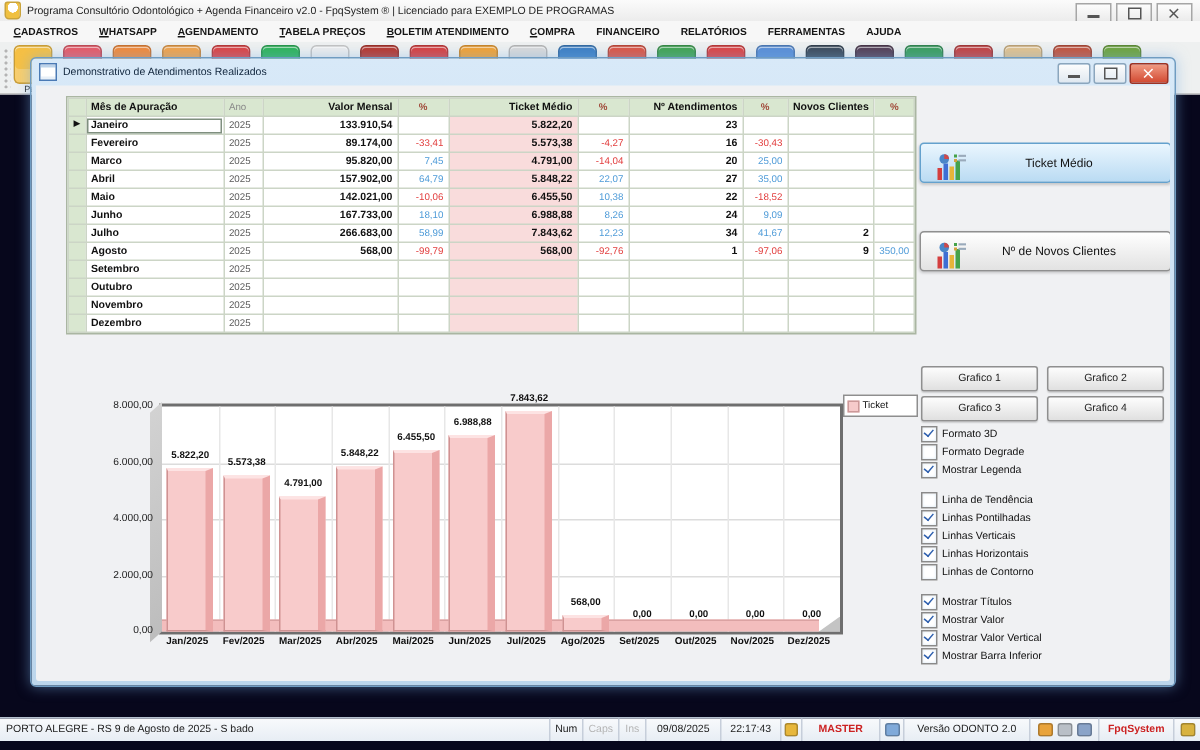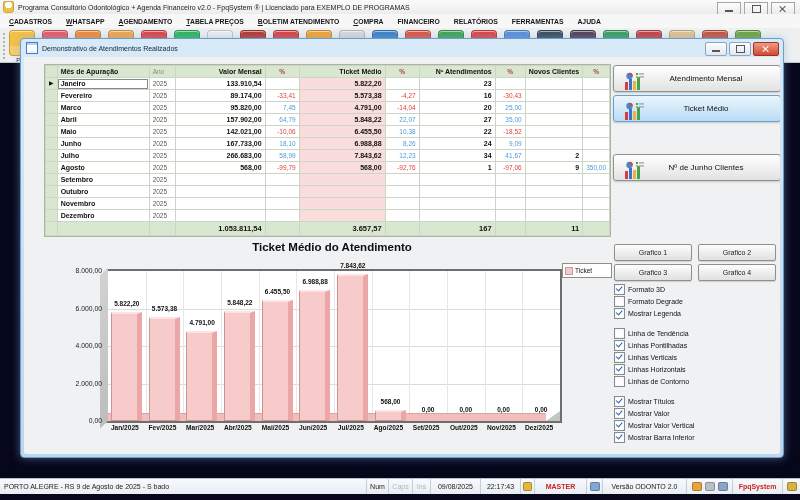--- a/index.html
+++ b/index.html
@@ -425,37 +425,23 @@
             <td class="c-ano">2025</td>
             <td class="c-num"></td>
             <td class="c-pct"></td>
             <td class="c-num ticketbg"></td>
             <td class="c-pct"></td>
             <td class="c-num"></td>
             <td class="c-pct"></td>
             <td class="c-num"></td>
             <td class="c-pct"></td>
           </tr>
-          <tr class="totals">
-            <td style="height: 14px;"></td>
-            <td style="height: 14px;"></td>
-            <td style="height: 14px;"></td>
-            <td class="c-num" style="height: 14px;">1.053.811,54</td>
-            <td style="height: 14px;"></td>
-            <td class="c-num" style="height: 14px;">3.657,57</td>
-            <td style="height: 14px;"></td>
-            <td class="c-num" style="height: 14px;">167</td>
-            <td style="height: 14px;"></td>
-            <td class="c-num" style="height: 14px;">11</td>
-            <td style="height: 14px;"></td>
-          </tr>
         </tbody>
       </table>
 
-    <div class="abs" id="chart-title">Ticket Médio do Atendimento</div>
     <div class="abs" id="plot">
         <div class="wallL"></div>
         <div class="hgrid" style="top: 37.5px;"></div>
         <div class="hgrid" style="top: 75px;"></div>
         <div class="hgrid" style="top: 112.5px;"></div>
         <div class="vgrid" style="left: 37.6667px;"></div>
         <div class="vgrid" style="left: 75.3333px;"></div>
         <div class="vgrid" style="left: 113px;"></div>
         <div class="vgrid" style="left: 150.667px;"></div>
         <div class="vgrid" style="left: 188.333px;"></div>
@@ -485,37 +471,20 @@
         <div class="blabel" style="left: 259.667px; width: 45.6667px; bottom: 15.65px;">568,00</div>
         <div class="blabel" style="left: 297.333px; width: 45.6667px; bottom: 8px;">0,00</div>
         <div class="blabel" style="left: 335px; width: 45.6667px; bottom: 8px;">0,00</div>
         <div class="blabel" style="left: 372.667px; width: 45.6667px; bottom: 8px;">0,00</div>
         <div class="blabel" style="left: 410.333px; width: 45.6667px; bottom: 8px;">0,00</div>
       </div>
     <div class="abs" id="legend">
       <span class="lgsw"></span>
       <span class="ltxt">Ticket</span>
     </div>
-  <div class="sbtn" style="top: 8px;">
-        <span style="position: absolute; left: 5px; top: 3px;">
-          <svg width="22" height="19" viewBox="0 0 22 19">
-            <rect x="1" y="10" width="3" height="8" fill="#d43f3f"></rect>
-            <rect x="5" y="7" width="3" height="11" fill="#3f6fd4"></rect>
-            <rect x="9" y="9" width="3" height="9" fill="#e8b43a"></rect>
-            <rect x="13" y="5" width="3" height="13" fill="#46a24a"></rect>
-            <circle cx="5.5" cy="4" r="3.2" fill="#4a86c8"></circle>
-            <path d="M5.5 4 L5.5 0.8 A3.2 3.2 0 0 1 8.7 4 Z" fill="#d04848"></path>
-            <rect x="12" y="1" width="2" height="2" fill="#46a24a"></rect>
-            <rect x="15" y="1.2" width="5" height="1.4" fill="#9aaabb"></rect>
-            <rect x="12" y="4" width="2" height="2" fill="#d4a33f"></rect>
-            <rect x="15" y="4.2" width="5" height="1.4" fill="#9aaabb"></rect>
-          </svg>
-        </span>
-        <span class="lbl">Atendimento Mensal</span>
-      </div>
       <div class="sbtn sel" style="top: 37.5px;">
         <span style="position: absolute; left: 5px; top: 3px;">
           <svg width="22" height="19" viewBox="0 0 22 19">
             <rect x="1" y="10" width="3" height="8" fill="#d43f3f"></rect>
             <rect x="5" y="7" width="3" height="11" fill="#3f6fd4"></rect>
             <rect x="9" y="9" width="3" height="9" fill="#e8b43a"></rect>
             <rect x="13" y="5" width="3" height="13" fill="#46a24a"></rect>
             <circle cx="5.5" cy="4" r="3.2" fill="#4a86c8"></circle>
             <path d="M5.5 4 L5.5 0.8 A3.2 3.2 0 0 1 8.7 4 Z" fill="#d04848"></path>
             <rect x="12" y="1" width="2" height="2" fill="#46a24a"></rect>
@@ -534,21 +503,21 @@
             <rect x="9" y="9" width="3" height="9" fill="#e8b43a"></rect>
             <rect x="13" y="5" width="3" height="13" fill="#46a24a"></rect>
             <circle cx="5.5" cy="4" r="3.2" fill="#4a86c8"></circle>
             <path d="M5.5 4 L5.5 0.8 A3.2 3.2 0 0 1 8.7 4 Z" fill="#d04848"></path>
             <rect x="12" y="1" width="2" height="2" fill="#46a24a"></rect>
             <rect x="15" y="1.2" width="5" height="1.4" fill="#9aaabb"></rect>
             <rect x="12" y="4" width="2" height="2" fill="#d4a33f"></rect>
             <rect x="15" y="4.2" width="5" height="1.4" fill="#9aaabb"></rect>
           </svg>
         </span>
-        <span class="lbl">Nº de Junho Clientes</span>
+        <span class="lbl">Nº de Novos Clientes</span>
       </div>
       <div class="gbtn" style="left: 590px; top: 187px;">Grafico 1</div>
       <div class="gbtn" style="left: 674px; top: 187px;">Grafico 2</div>
       <div class="gbtn" style="left: 590px; top: 207px;">Grafico 3</div>
       <div class="gbtn" style="left: 674px; top: 207px;">Grafico 4</div>
       <div class="cb" style="top: 227px;">
         <span class="cbbox">
           <span class="cbcheck"></span>
         </span>
         <span class="cblabel">Formato 3D</span>

